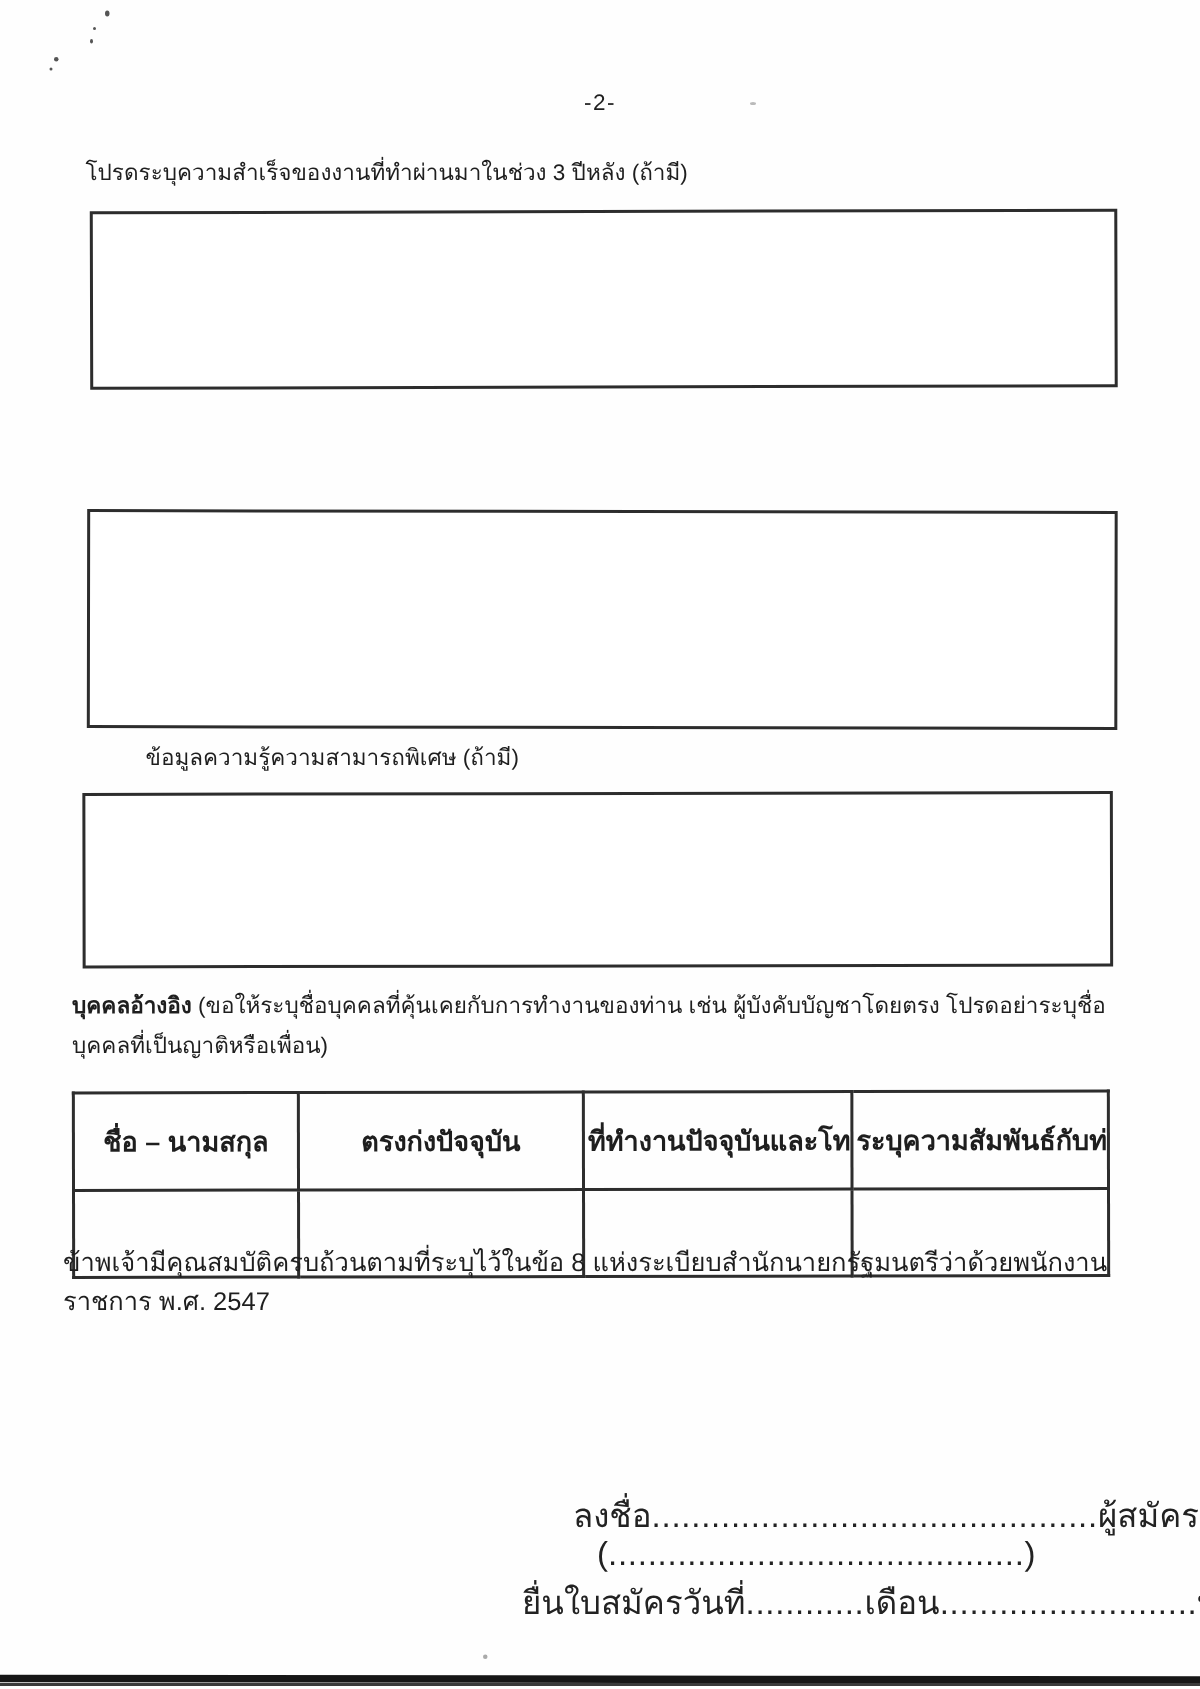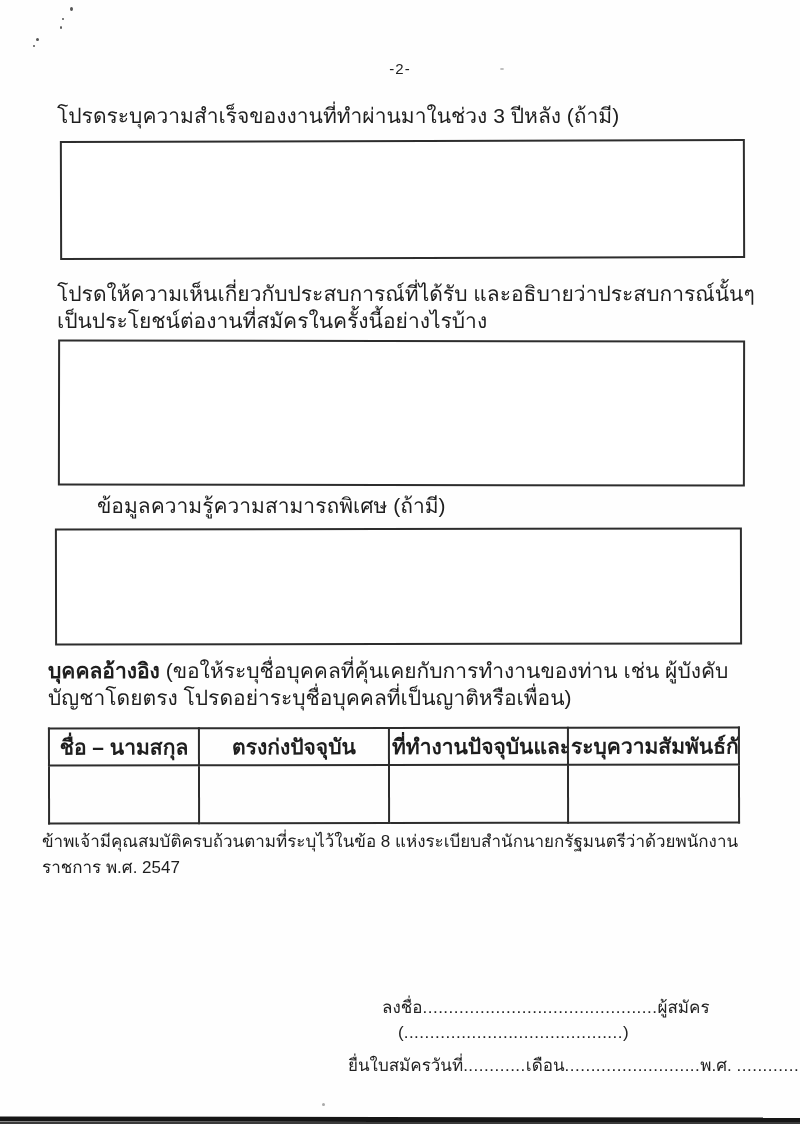--- a/index.html
+++ b/index.html
@@ -13,21 +13,21 @@
     color:#1e1e1e;
   }
   .abs{position:absolute;}
   .pagenum{
     left:0;right:0;top:60px;
     text-align:center;
     font-size:15px;
     letter-spacing:1px;
   }
   .label{
-    font-size:21px;
+    font-size:15px;
     line-height:27px;
   }
   .answer-box{
     border:2px solid #2d2d2d;
     background:#fff;
     box-sizing:border-box;
   }
   #box1{left:60px;top:140px;width:685px;height:119px;transform:rotate(-0.15deg);}
   #box2{left:58px;top:340px;width:687px;height:146px;transform:rotate(0.1deg);}
   #box3{left:55px;top:528px;width:687px;height:117px;transform:rotate(-0.1deg);}
@@ -37,38 +37,38 @@
   #refs-note{left:48px;top:657px;width:702px;}
   .lead-bold{font-weight:700;}
   table.refs{
     left:48px;top:727px;width:690px;
     border-collapse:collapse;
     table-layout:fixed;
     transform:rotate(-0.1deg);
   }
   table.refs th, table.refs td{
     border:2px solid #2d2d2d;
-    font-size:21px;
+    font-size:18px;
     font-weight:600;
     text-align:center;
-    padding:1px 2px;
+    padding:17px 2px;
     box-sizing:border-box;
     overflow:hidden;
     white-space:nowrap;
   }
   table.refs th{height:30px;}
   table.refs td{height:58px;font-weight:400;}
   .para{
     font-size:17px;
     line-height:26px;
   }
   #para-qualification{left:42px;top:829px;width:740px;}
   #para-certification{left:40px;top:889px;width:712px;text-indent:54px;}
   .sigline{
-    font-size:17px;
+    font-size:22px;
     white-space:nowrap;
     color:#222;
   }
   #sig-line1{left:382px;top:993px;}
   #sig-line2{left:398px;top:1023px;}
   #sig-line3{left:348px;top:1051px;}
   .dots{letter-spacing:0.5px;}
   .speck{position:absolute;background:#555;border-radius:50%;}
   .scan-bar{
     left:-4px;top:1117px;width:810px;height:5px;
@@ -91,21 +91,20 @@
   <div class="speck" style="left:62px;top:18px;width:2px;height:2px;"></div>
   <div class="speck" style="left:60px;top:26px;width:2px;height:3px;"></div>
   <div class="speck" style="left:36px;top:38px;width:3px;height:3px;"></div>
   <div class="speck" style="left:33px;top:45px;width:2px;height:2px;"></div>
   <div class="speck" style="left:500px;top:68px;width:4px;height:2px;opacity:0.4;"></div>
   <div class="speck" style="left:322px;top:1103px;width:3px;height:3px;opacity:0.5;"></div>
 
   <div id="label1" class="abs label">โปรดระบุความสำเร็จของงานที่ทำผ่านมาในช่วง 3 ปีหลัง (ถ้ามี)</div>
   <div id="box1" class="abs answer-box"></div>
 
-  <div id="label2" class="abs label">โปรดให้ความเห็นเกี่ยวกับประสบการณ์ที่ได้รับ และอธิบายว่าประสบการณ์นั้นๆ เป็นประโยชน์ต่องานที่สมัครในครั้งนี้อย่างไรบ้าง</div>
   <div id="box2" class="abs answer-box"></div>
 
   <div id="label3" class="abs label">ข้อมูลความรู้ความสามารถพิเศษ (ถ้ามี)</div>
   <div id="box3" class="abs answer-box"></div>
 
   <div id="refs-note" class="abs label"><span class="lead-bold">บุคคลอ้างอิง</span><span> (ขอให้ระบุชื่อบุคคลที่คุ้นเคยกับการทำงานของท่าน เช่น ผู้บังคับบัญชาโดยตรง โปรดอย่าระบุชื่อบุคคลที่เป็นญาติหรือเพื่อน)</span></div>
 
   <table class="refs abs">
     <colgroup>
       <col style="width:150px">

